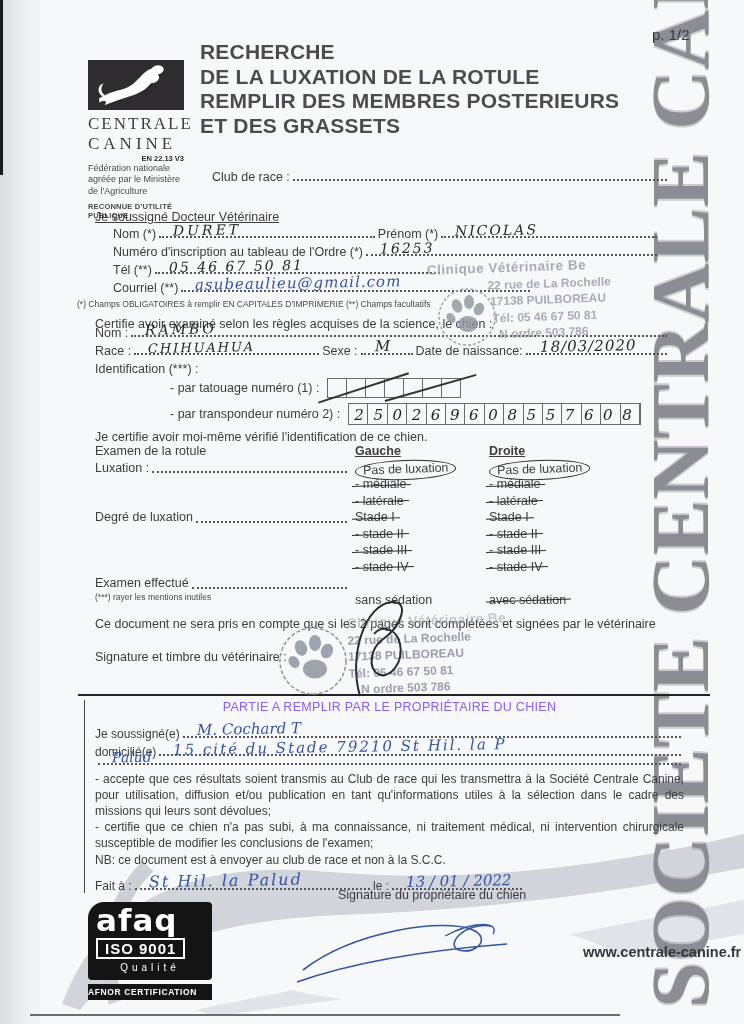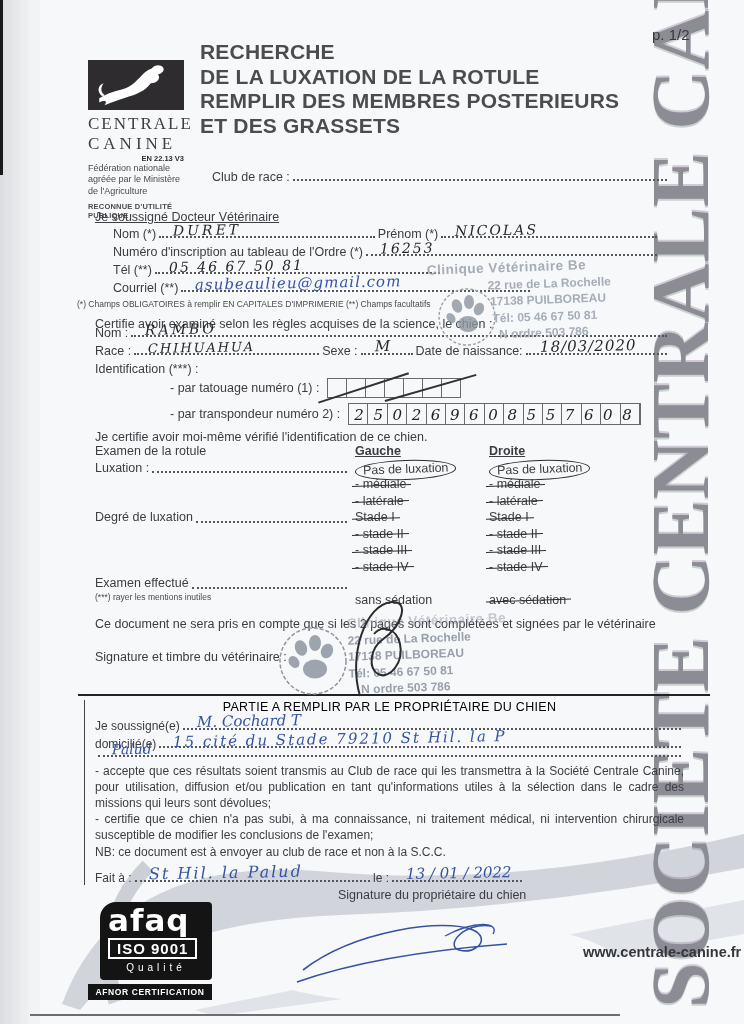--- a/index.html
+++ b/index.html
@@ -80,32 +80,32 @@
   .stamp-top{left:428px;top:258px;width:212px;overflow:hidden;opacity:.85;}
   .stamp-mid{left:348px;top:612px;}
   .paw{position:absolute;z-index:3;}
   .paw-top{left:436px;top:286px;}
   .paw-mid{left:276px;top:622px;}
   .vetsig-svg{position:absolute;left:330px;top:596px;z-index:4;}
   
   .owner-rule{position:absolute;left:78px;top:694px;width:632px;height:2px;background:#222;z-index:2;}
   .owner-block{position:absolute;left:84px;top:700px;width:600px;font-size:12px;z-index:2;
       border-left:1.5px solid #444;padding-left:10px;}
-  .owner-title{text-align:center;font-size:12.5px;letter-spacing:.3px;margin-bottom:5px;color:#000000;}
+  .owner-title{text-align:center;font-size:12.5px;letter-spacing:.3px;margin-bottom:13px;color:#8b5cf6;}
   .owner-par{margin:1px 0;line-height:1.32;text-align:justify;}
   .fait-row{display:flex;align-items:flex-end;margin-top:10px;width:430px;position:relative;}
   .owner-sig-label{position:absolute;left:338px;top:888px;font-size:12.5px;z-index:2;}
   .owner-sig-svg{position:absolute;left:295px;top:900px;z-index:3;}
   
   .afaq{position:absolute;left:88px;top:902px;width:124px;z-index:3;}
-  .afaq-main{background:#141414;border-radius:16px 4px 4px 4px;padding:2px 8px 7px;color:#fff;margin-left:12px;}
+  .afaq-main{background:#141414;border-radius:16px 4px 4px 4px;padding:2px 8px 7px;color:#fff;}
   .afaq-word{font-size:31px;font-weight:bold;letter-spacing:1px;line-height:1.05;font-family:"DejaVu Sans",sans-serif;}
   .afaq-iso{border:2.5px solid #fff;display:inline-block;padding:0 7px;font-weight:bold;font-size:15px;letter-spacing:1px;margin-top:1px;}
   .afaq-q{font-size:10px;letter-spacing:4px;margin-top:3px;text-align:center;}
-  .afaq-strip{background:#141414;color:#fff;font-size:8.5px;font-weight:bold;text-align:center;
+  .afaq-strip{background:#141414;color:#fff;font-size:8.5px;font-weight:bold;
       padding:3px 0;margin-top:4px;letter-spacing:.6px;}
 </style>
 </head>
 <body>
 
 <div class="sheet">
 
   <div class="edge-strip"></div>
   <svg class="swoosh" width="744" height="1024">
     <path d="M62 1004 Q 118 852 330 872 Q 520 888 744 834 L744 868 Q 540 908 340 915 Q 150 922 80 1010 Z" fill="#caced4" opacity="0.85"></path>

